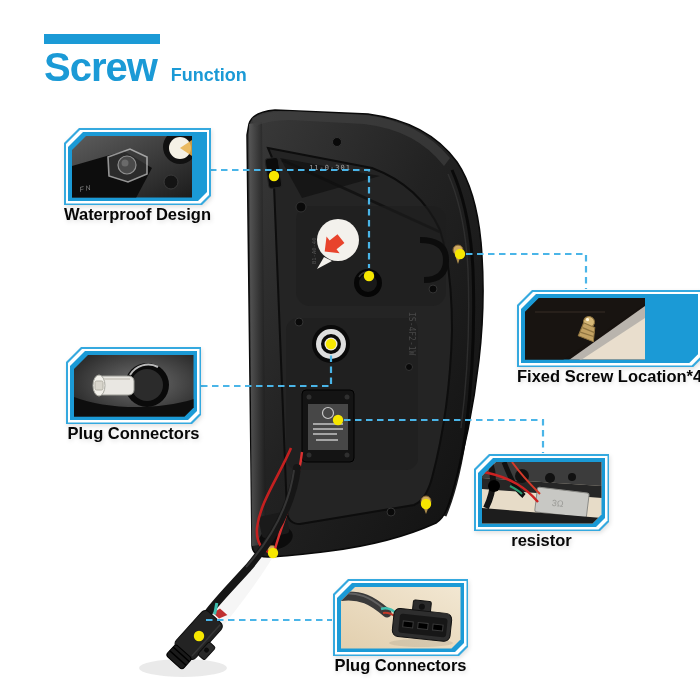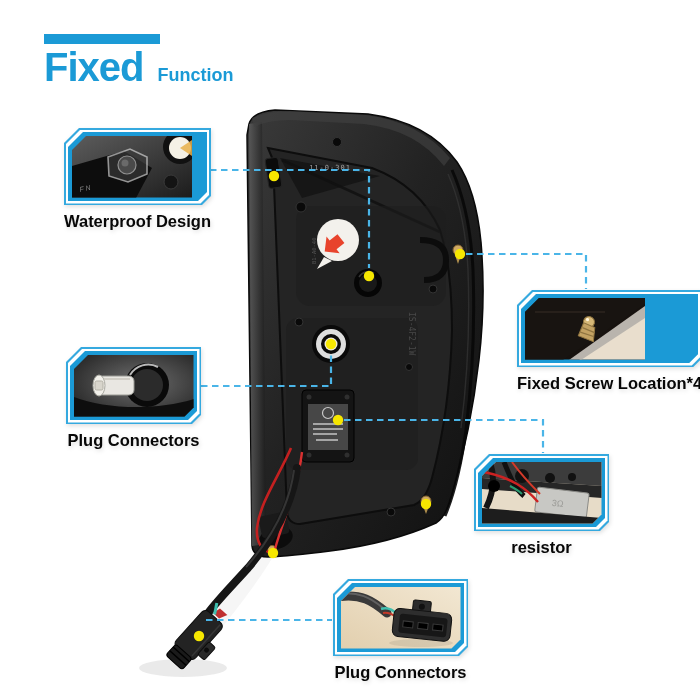--- a/index.html
+++ b/index.html
@@ -17,21 +17,21 @@
   .layer{position:absolute;left:0;top:0;width:700px;height:700px;}
 
   
   .callout{position:absolute;filter:drop-shadow(1px 2px 2px rgba(0,0,0,.12));}
   .ch{clip-path:polygon(15px 0,100% 0,100% calc(100% - 9px),calc(100% - 9px) 100%,0 100%,0 15px);}
   .co-outer{background:#35a9df;padding:1.5px;}
   .co-gap{background:#ffffff;padding:2.5px;}
   .co-border{background:#1b9ad6;padding:3.5px;}
   .co-photo svg{display:block;width:120px;height:62px;}
   .co-label{position:relative;left:50%;transform:translateX(-50%);width:max-content;
-            margin-top:7px;font-weight:bold;font-size:16.5px;color:#070707;text-align:center;
+            font-weight:bold;font-size:16.5px;color:#070707;text-align:center;
             filter:none;}
 </style>
 </head>
 <body>
 
 <div id="stage">
 
   <svg class="layer" viewBox="0 0 700 700">
     <defs>
       <linearGradient id="bodyGrad" x1="0" y1="0" x2="1" y2="1">
@@ -165,21 +165,21 @@
       <circle cx="338" cy="420" r="5.2"></circle>
       <circle cx="426" cy="504" r="5.2"></circle>
       <circle cx="273" cy="553" r="5.2"></circle>
       <circle cx="199" cy="636" r="5.2"></circle>
     </g>
   </svg>
 
   <div class="header">
     <div class="header-bar"></div>
     <div class="header-line">
-      <span class="header-title">Fixed</span>
+      <span class="header-title">Screw</span>
       <span class="header-sub">Function</span>
     </div>
   </div>
 
   <div class="callout" style="left:64px;top:128px;">
     <div class="co-outer ch">
         <div class="co-gap ch">
           <div class="co-border ch">
             <div class="co-photo ch">
       <svg viewBox="0 0 120 62">

